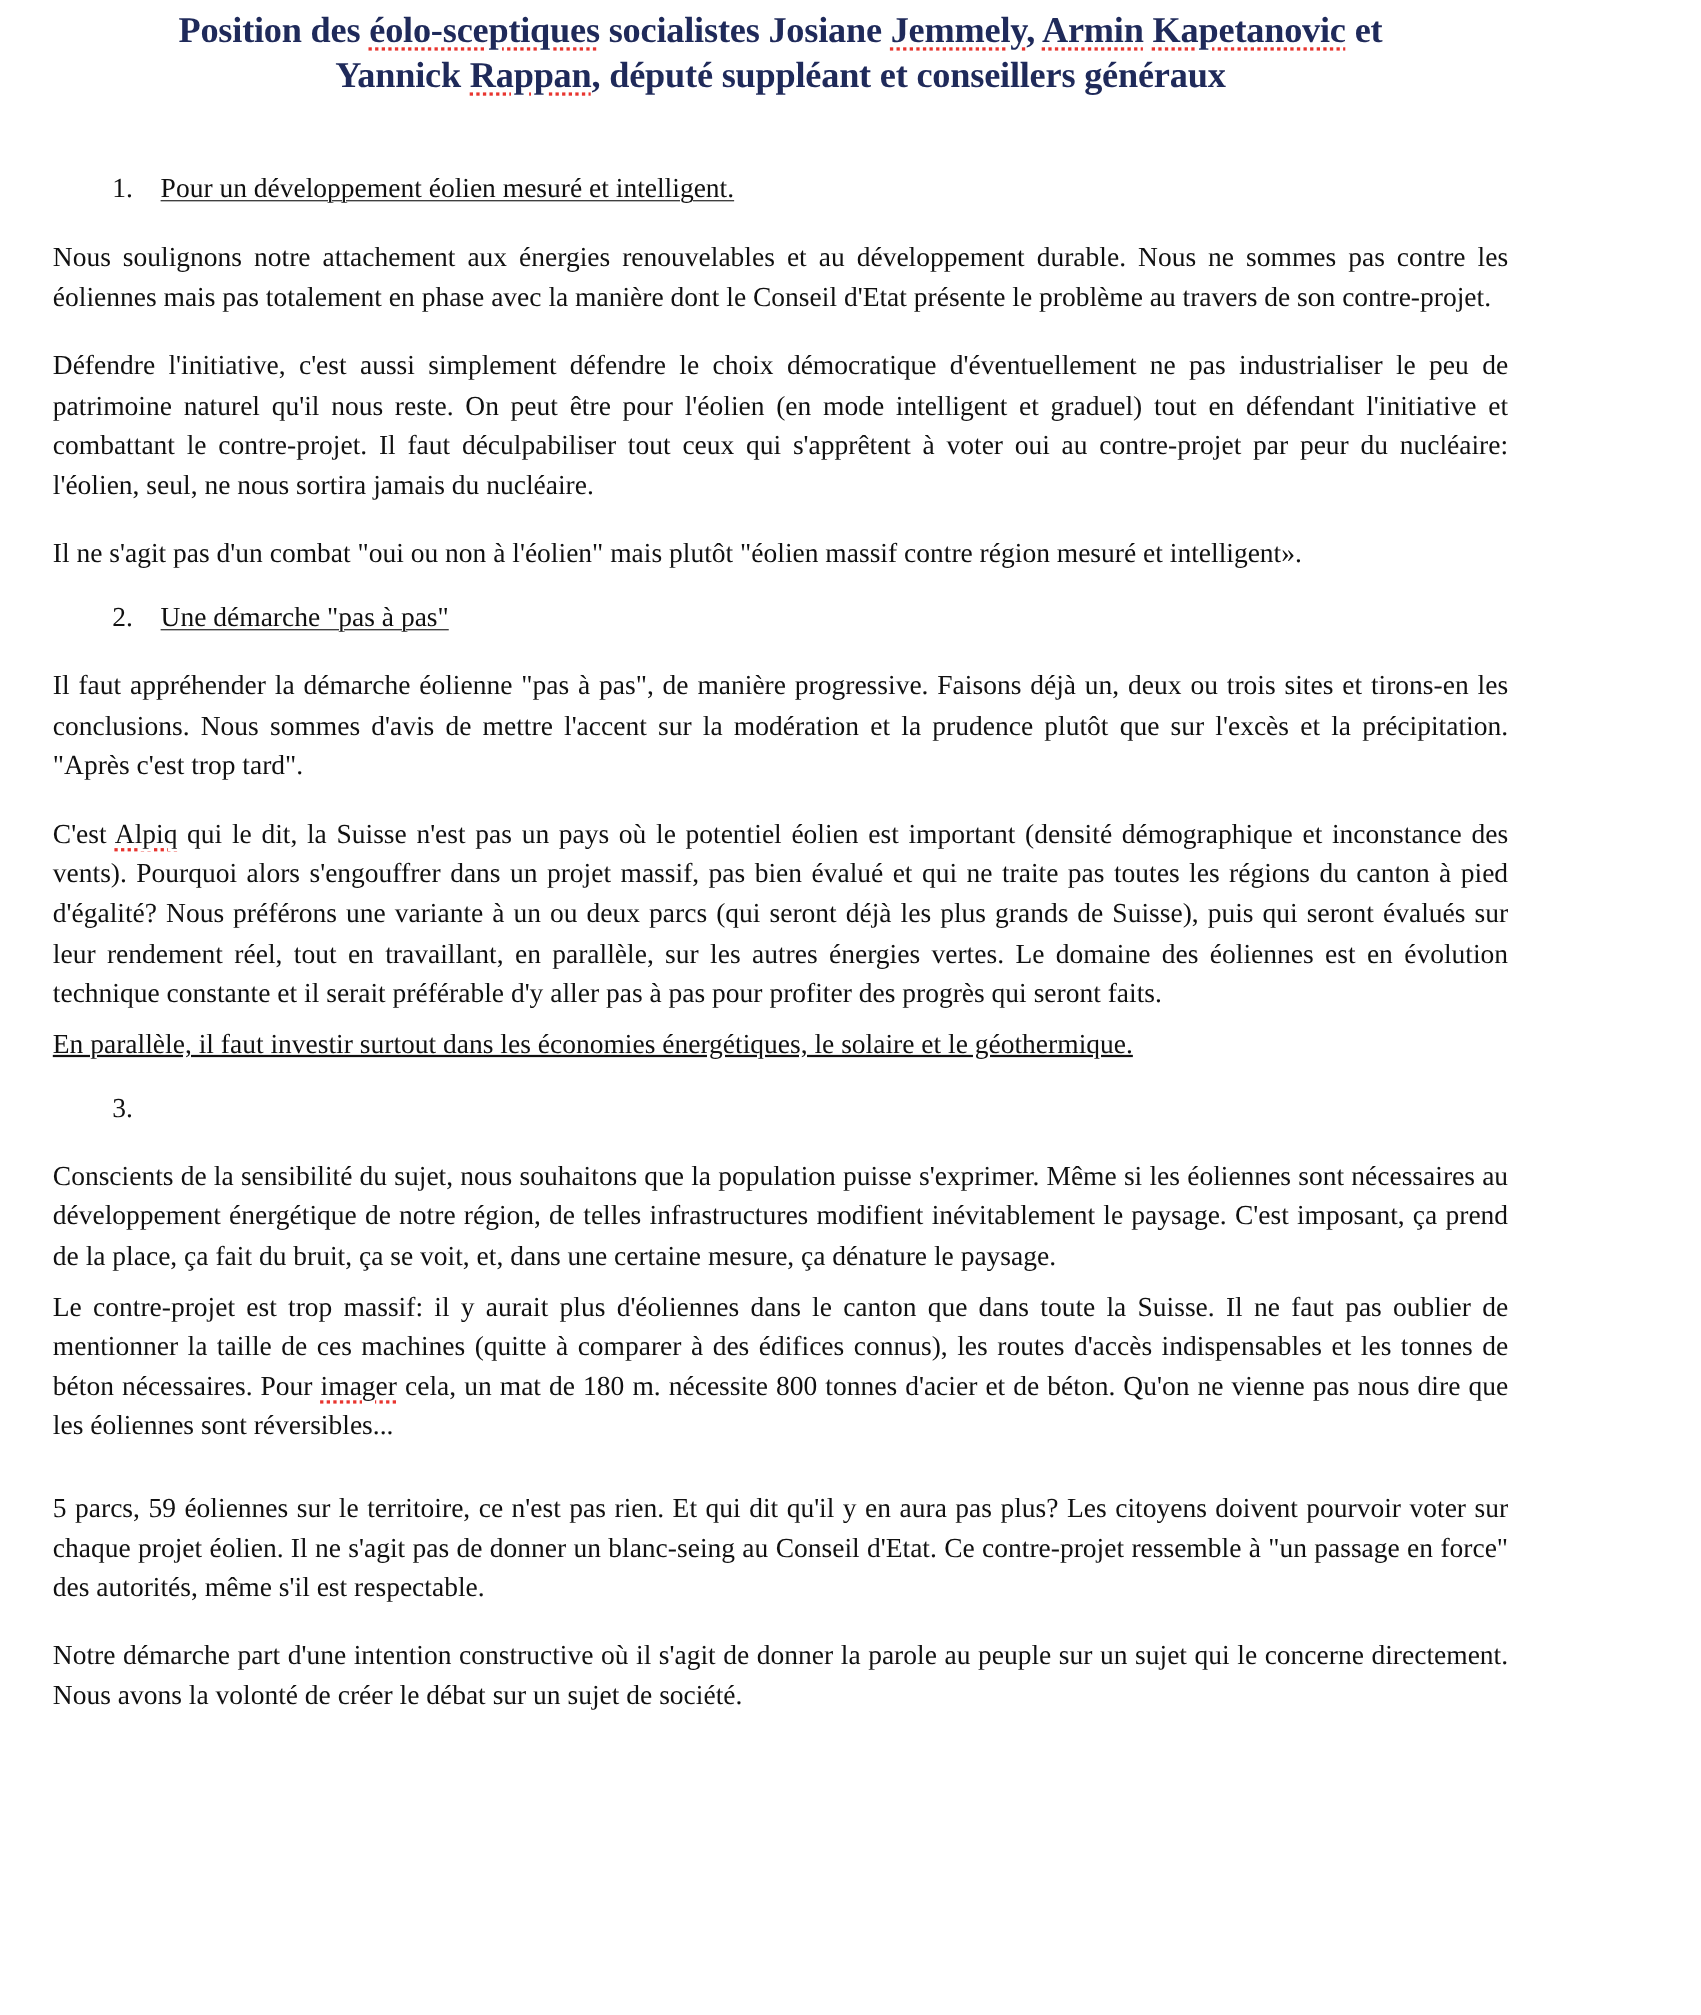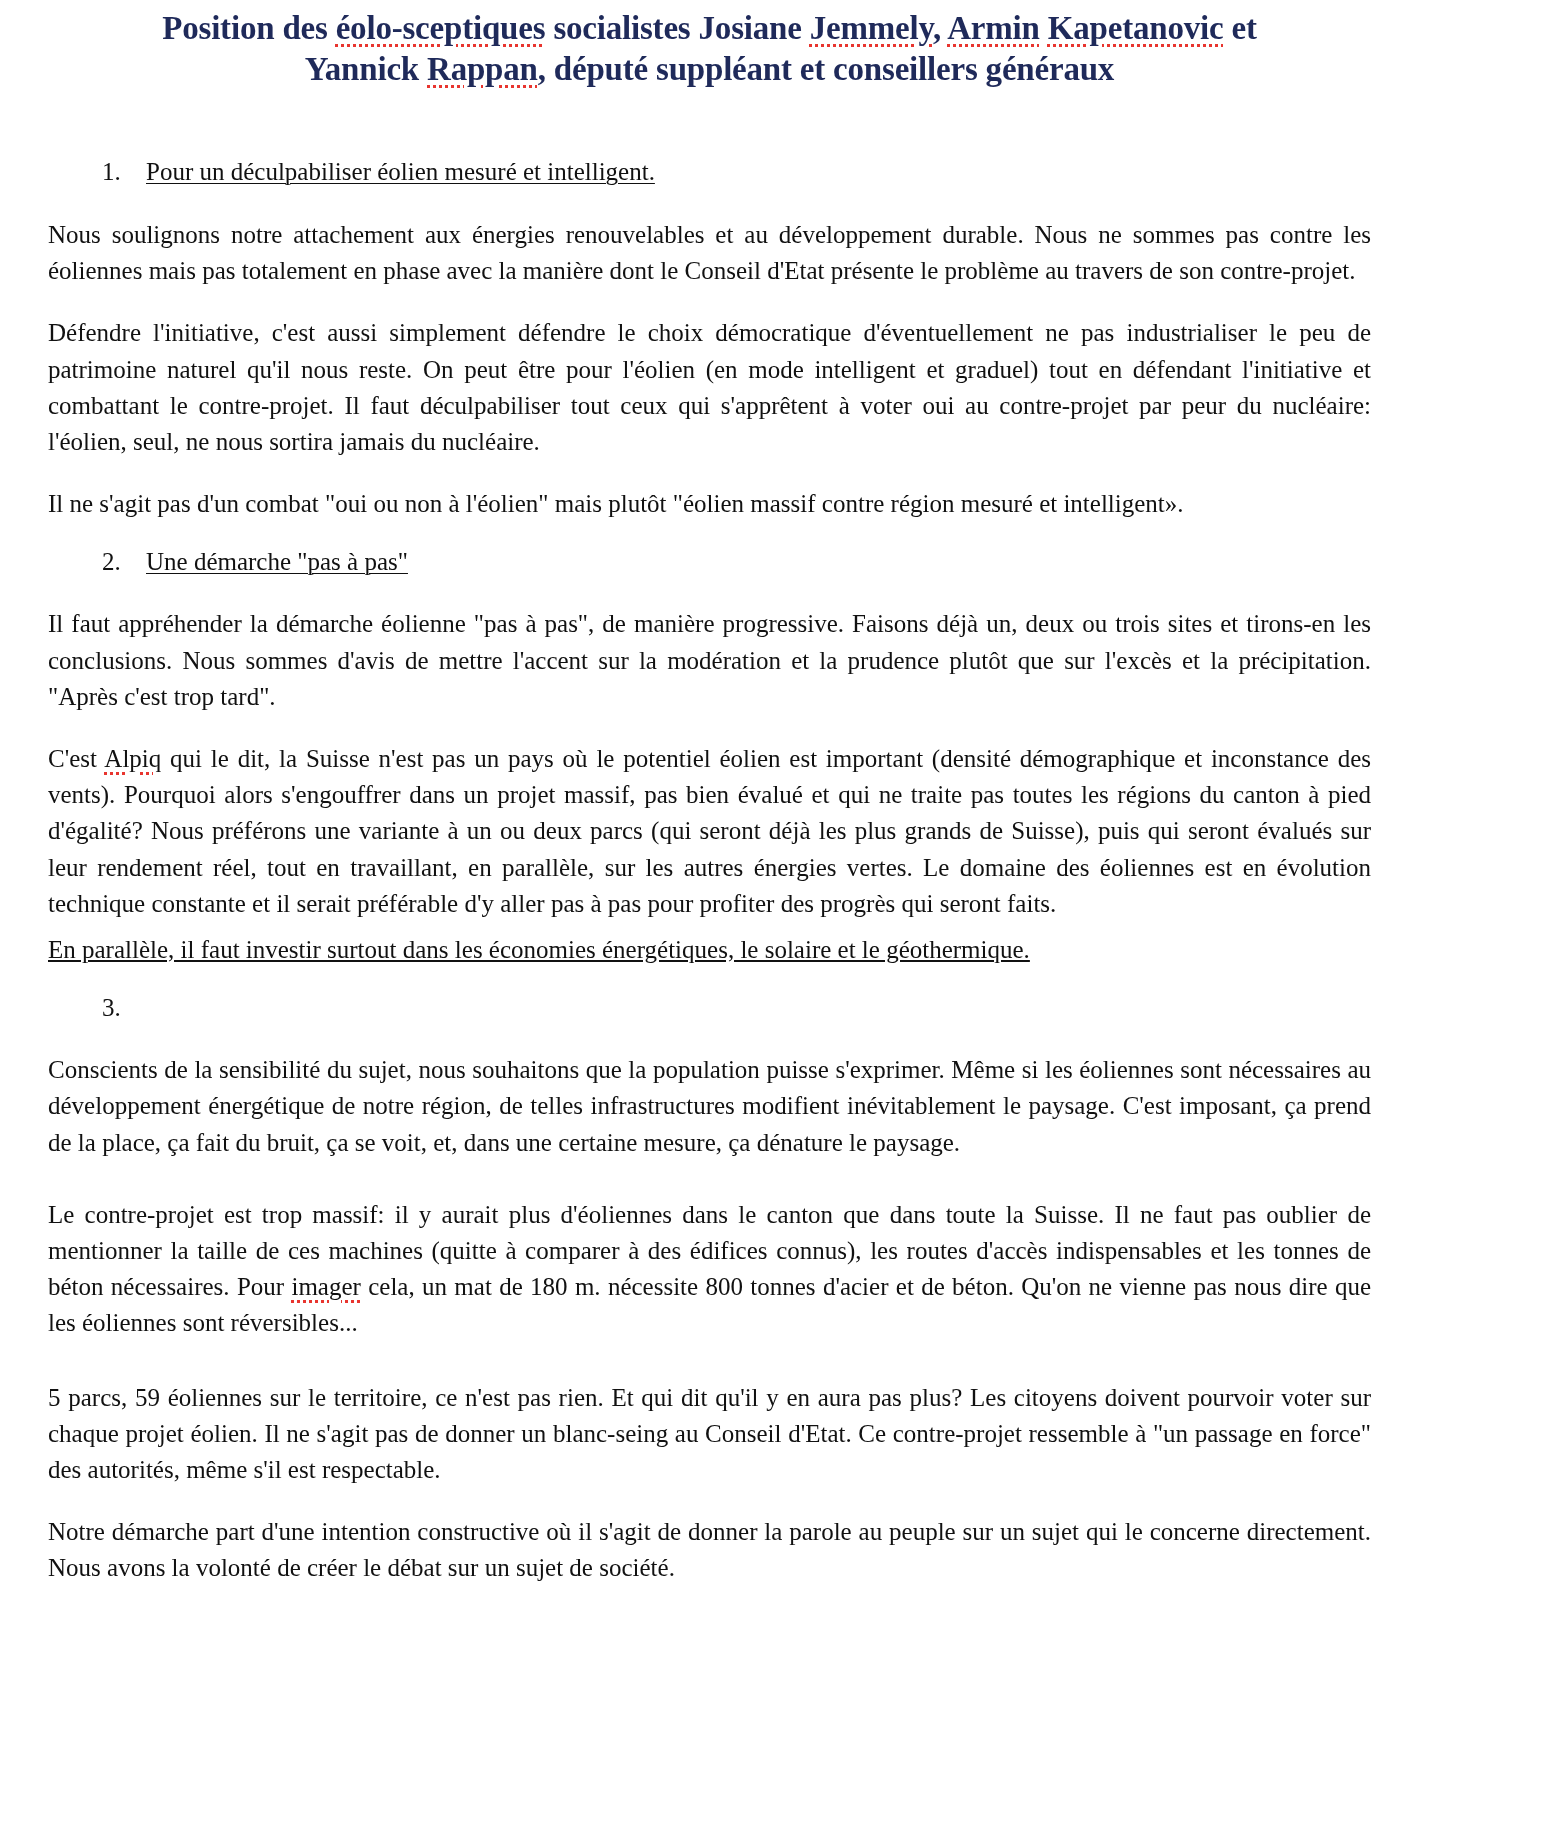--- a/index.html
+++ b/index.html
@@ -64,21 +64,21 @@
 <div class="page">
 
   <h1 class="title">
     <span>Position des </span><span class="spell">éolo-sceptiques</span><span> socialistes Josiane </span><span class="spell">Jemmely</span><span>, </span><span class="spell">Armin</span><span> </span><span class="spell">Kapetanovic</span><span> et</span><br>
     <span>Yannick </span><span class="spell">Rappan</span><span>, député suppléant et conseillers généraux</span>
   </h1>
 
   <div style="margin-top:66px;">
     <p class="heading">
       <span class="num">1.</span>
-      <span class="label">Pour un déculpabiliser éolien mesuré et intelligent.</span>
+      <span class="label">Pour un développement éolien mesuré et intelligent.</span>
     </p>
     <p class="para" style="margin-top:29px;">Nous soulignons notre attachement aux énergies renouvelables et au développement durable. Nous ne sommes pas contre les éoliennes mais pas totalement en phase avec la manière dont le Conseil d'Etat présente le problème au travers de son contre-projet.</p>
     <p class="para" style="margin-top:26px;">Défendre l'initiative, c'est aussi simplement défendre le choix démocratique d'éventuellement ne pas industrialiser le peu de patrimoine naturel qu'il nous reste. On peut être pour l'éolien (en mode intelligent et graduel) tout en défendant l'initiative et combattant le contre-projet. Il faut déculpabiliser tout ceux qui s'apprêtent à voter oui au contre-projet par peur du nucléaire: l'éolien, seul, ne nous sortira jamais du nucléaire.</p>
     <p class="para" style="margin-top:26px;">Il ne s'agit pas d'un combat "oui ou non à l'éolien" mais plutôt "éolien massif contre région mesuré et intelligent».</p>
   </div>
 
   <div style="margin-top:24px;">
     <p class="heading">
       <span class="num">2.</span>
       <span class="label">Une démarche "pas à pas"</span>
@@ -88,20 +88,20 @@
       <span>C'est </span><span class="spell">Alpiq</span><span> qui le dit, la Suisse n'est pas un pays où le potentiel éolien est important (densité démographique et inconstance des vents). Pourquoi alors s'engouffrer dans un projet massif, pas bien évalué et qui ne traite pas toutes les régions du canton à pied d'égalité? Nous préférons une variante à un ou deux parcs (qui seront déjà les plus grands de Suisse), puis qui seront évalués sur leur rendement réel, tout en travaillant, en parallèle, sur les autres énergies vertes. Le domaine des éoliennes est en évolution technique constante et il serait préférable d'y aller pas à pas pour profiter des progrès qui seront faits.</span>
     </p>
     <p class="para" style="margin-top:10px;text-decoration:underline;">En parallèle, il faut investir surtout dans les économies énergétiques, le solaire et le géothermique.</p>
   </div>
 
   <div style="margin-top:24px;">
     <p class="heading">
       <span class="num">3.</span>
     </p>
     <p class="para" style="margin-top:28px;">Conscients de la sensibilité du sujet, nous souhaitons que la population puisse s'exprimer. Même si les éoliennes sont nécessaires au développement énergétique de notre région, de telles infrastructures modifient inévitablement le paysage. C'est imposant, ça prend de la place, ça fait du bruit, ça se voit, et, dans une certaine mesure, ça dénature le paysage.</p>
-    <p class="para" style="margin-top:36px;">
+    <p class="para" style="margin-top:10px;">
       <span>Le contre-projet est trop massif: il y aurait plus d'éoliennes dans le canton que dans toute la Suisse. Il ne faut pas oublier de mentionner la taille de ces machines (quitte à comparer à des édifices connus), les routes d'accès indispensables et les tonnes de béton nécessaires. Pour </span><span class="spell">imager</span><span> cela, un mat de 180 m. nécessite 800 tonnes d'acier et de béton. Qu'on ne vienne pas nous dire que les éoliennes sont réversibles...</span>
     </p>
     <p class="para" style="margin-top:38px;">5 parcs, 59 éoliennes sur le territoire, ce n'est pas rien. Et qui dit qu'il y en aura pas plus? Les citoyens doivent pourvoir voter sur chaque projet éolien. Il ne s'agit pas de donner un blanc-seing au Conseil d'Etat. Ce contre-projet ressemble à "un passage en force" des autorités, même s'il est respectable.</p>
     <p class="para" style="margin-top:26px;">Notre démarche part d'une intention constructive où il s'agit de donner la parole au peuple sur un sujet qui le concerne directement. Nous avons la volonté de créer le débat sur un sujet de société.</p>
   </div>
 
 </div>
 
 </body></html>

